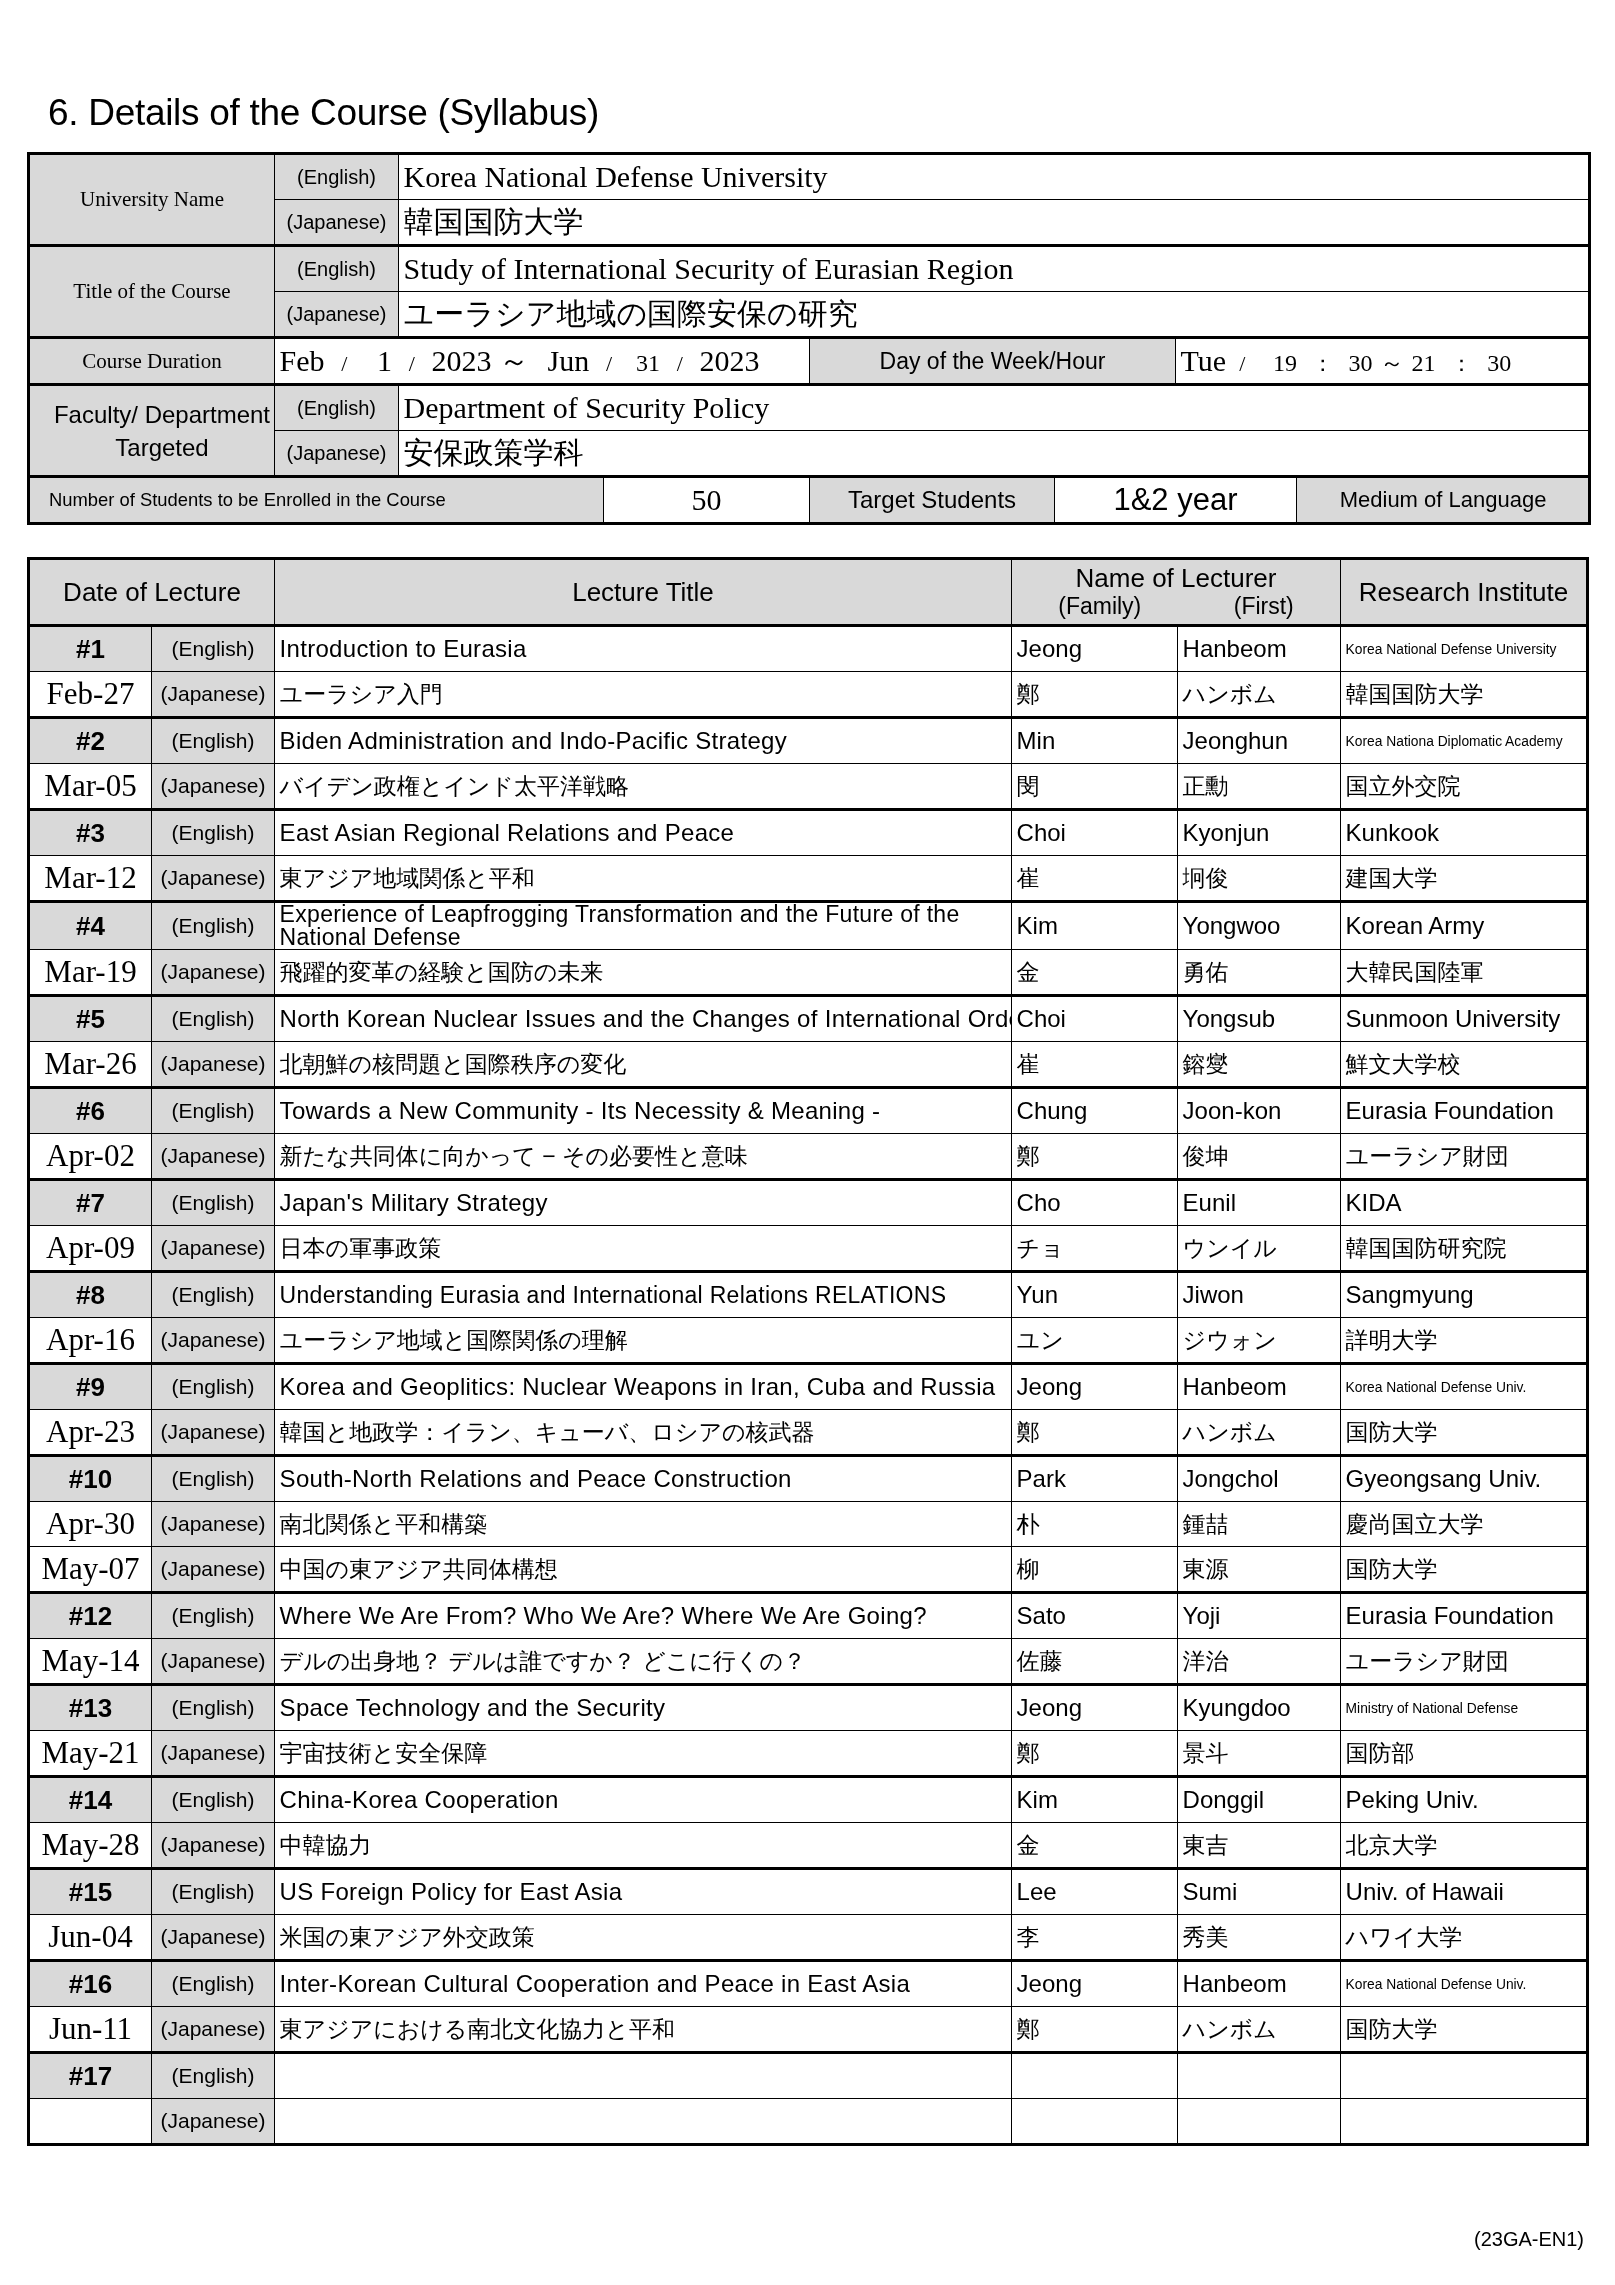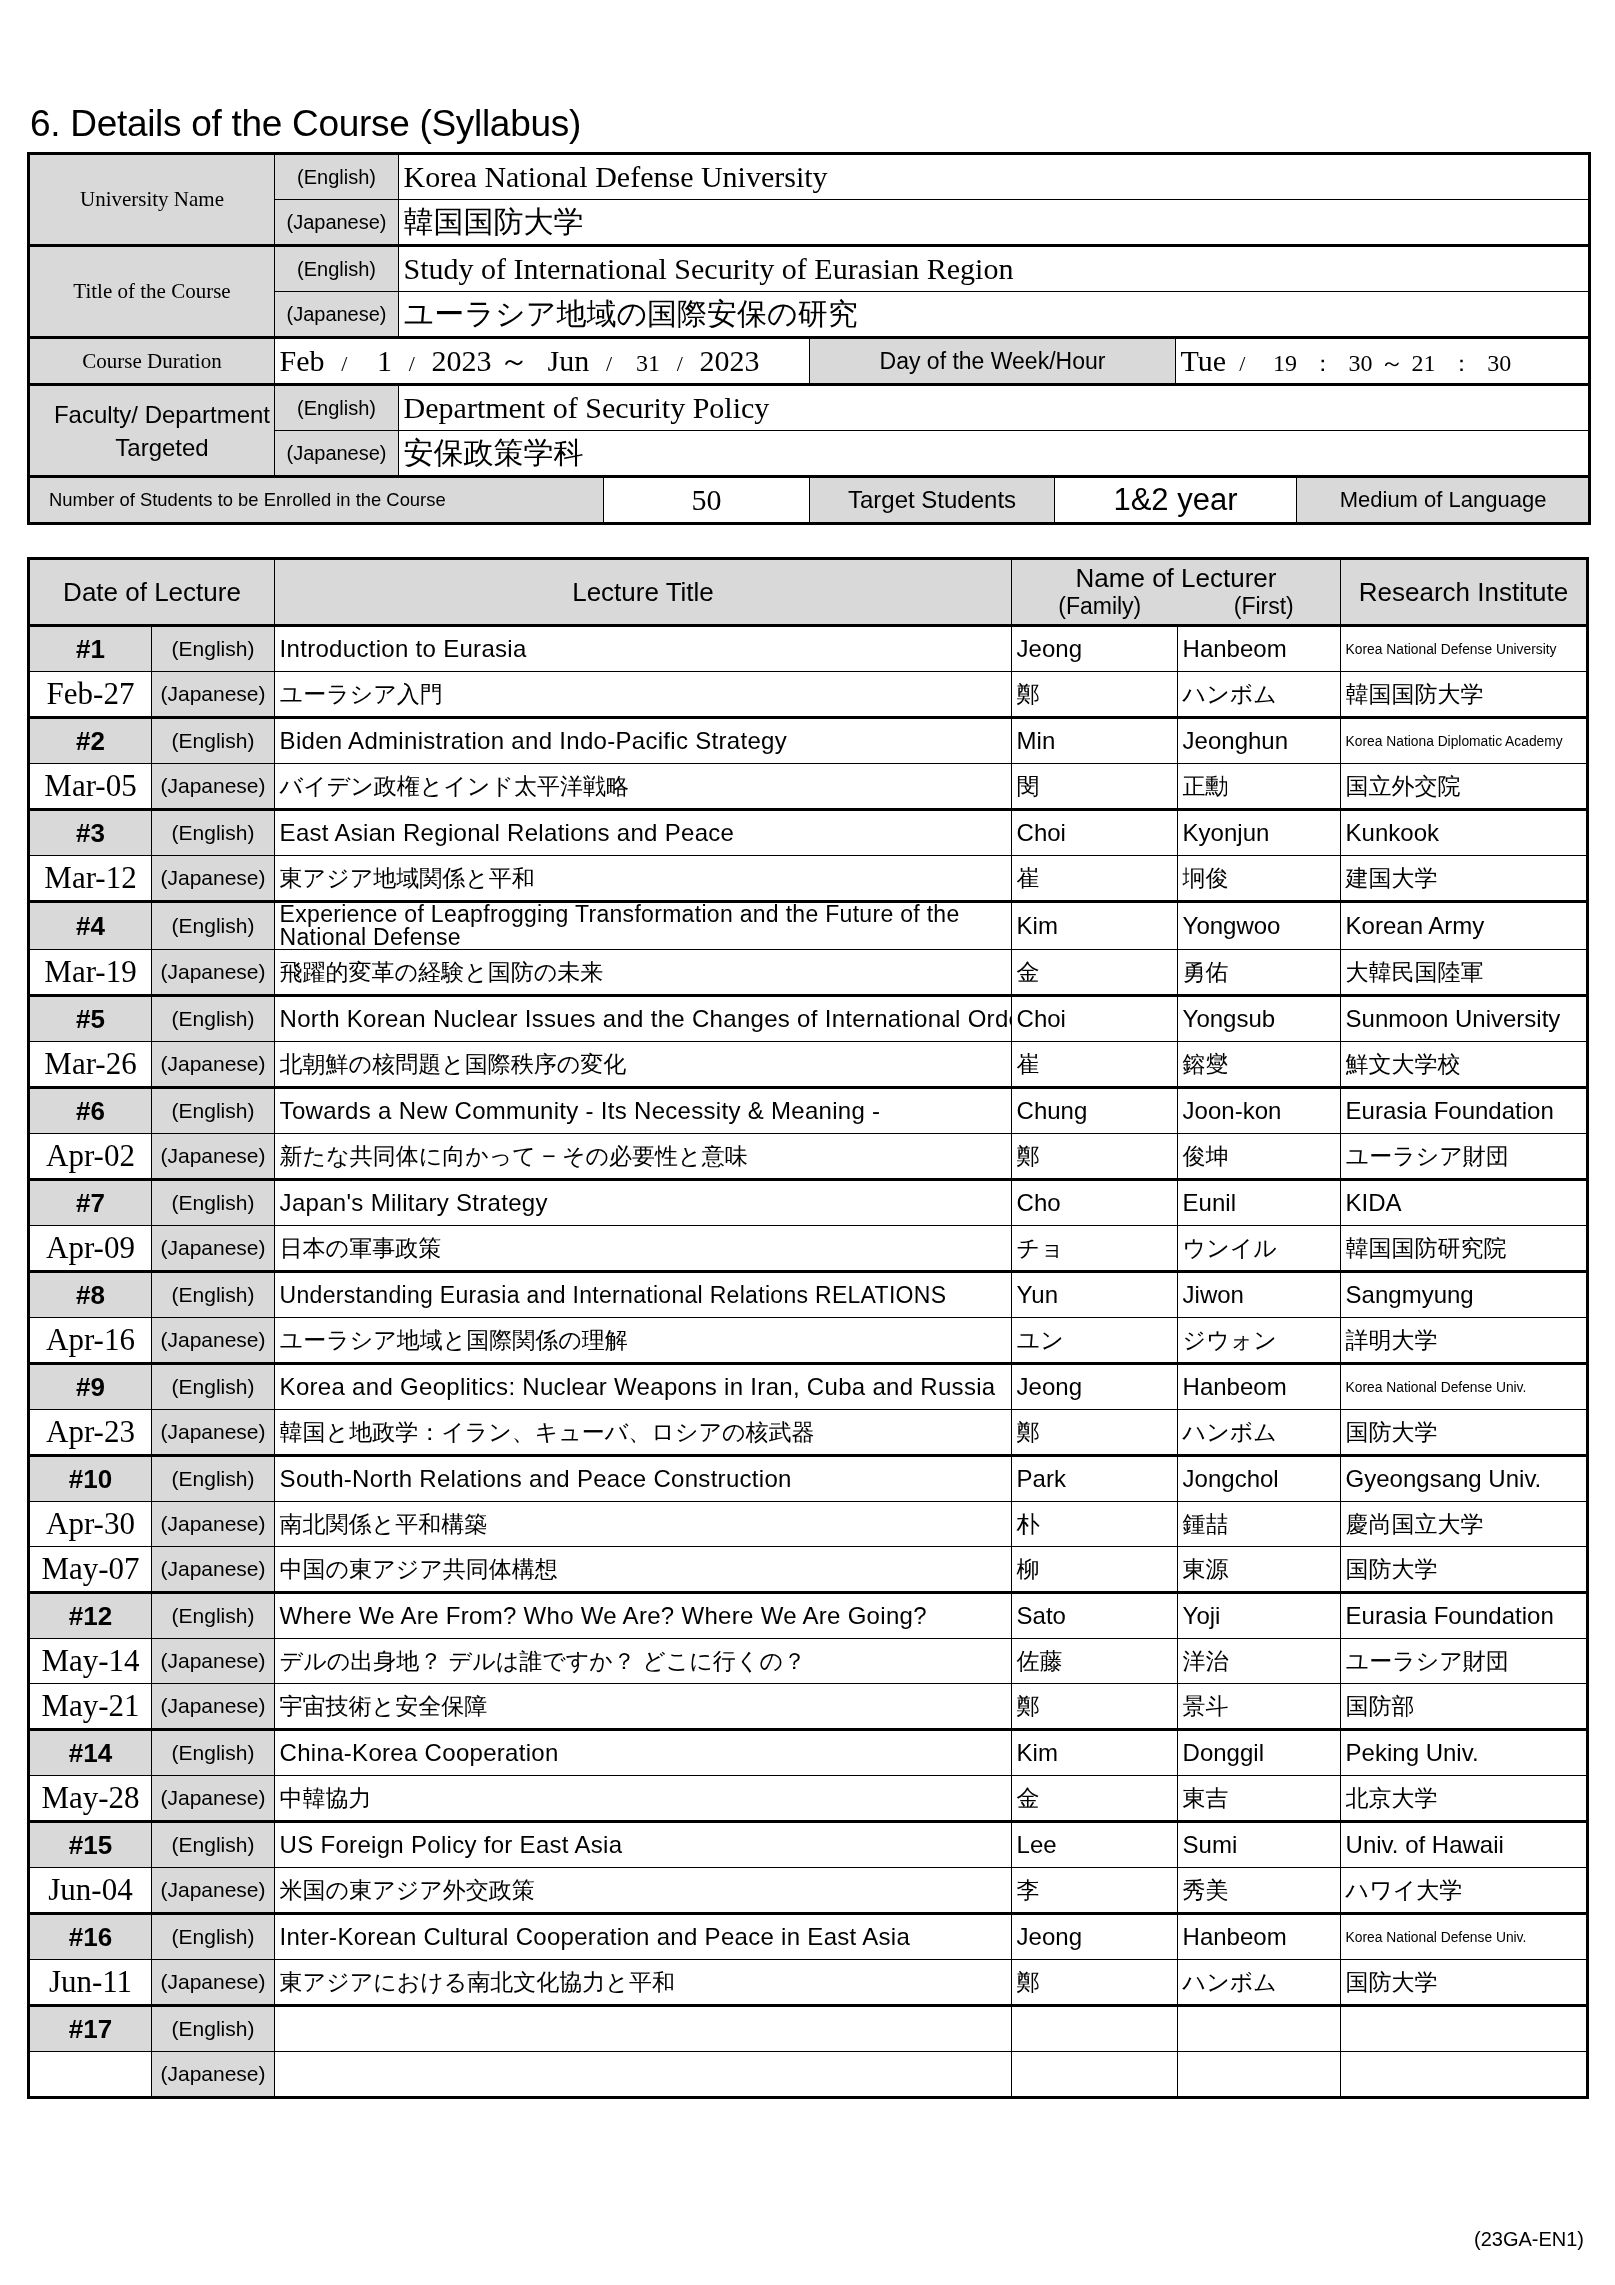--- a/index.html
+++ b/index.html
@@ -1,18 +1,18 @@
 <!DOCTYPE html>
 <html style="font-size:14.7px"><head>
 <meta charset="utf-8">
 <style>
   html, body { margin:0; padding:0; background:#ffffff; }
   body { width:1615px; height:2286px; position:relative; overflow:hidden;
          font-family:"Liberation Sans", "DejaVu Sans", sans-serif; color:#000; }
-  .page-title { position:absolute; left:30px; top:90px; font-size:37px; line-height:46px; letter-spacing:-0.3px;margin-top:11px; }
+  .page-title { position:absolute; left:48px; top:90px; font-size:37px; line-height:46px; letter-spacing:-0.3px; }
   table { border-collapse:collapse; position:absolute; table-layout:fixed; }
   td, th { border:1.4px solid #000; padding:0; overflow:hidden; white-space:nowrap; vertical-align:middle; }
   .gray { background:#d9d9d9; }
   .c { text-align:center; }
   .l { text-align:left; padding-left:4.6px; }
   .serif { font-family:"Liberation Serif", "DejaVu Serif", serif; }
   .thick-top td, .thick-top th { border-top:3.7px solid #000; }
 
   
   #info { left:27px; top:152px; width:1560px; border:3.7px solid #000; }
@@ -325,20 +325,28 @@
         <td class="l">Eurasia Foundation</td>
       </tr>
       <tr>
         <td class="c serif date">May-14</td>
         <td class="gray c lang">(Japanese)</td>
         <td class="l ja">デルの出身地？ デルは誰ですか？ どこに行くの？</td>
         <td class="l ja">佐藤</td>
         <td class="l ja">洋治</td>
         <td class="l ja">ユーラシア財団</td>
       </tr>
+      <tr class="thick-top">
+        <td class="gray c num">#13</td>
+        <td class="gray c lang">(English)</td>
+        <td class="l title-en">Space Technology and the Security</td>
+        <td class="l">Jeong</td>
+        <td class="l">Kyungdoo</td>
+        <td class="l tiny">Ministry of National Defense</td>
+      </tr>
       <tr>
         <td class="c serif date">May-21</td>
         <td class="gray c lang">(Japanese)</td>
         <td class="l ja">宇宙技術と安全保障</td>
         <td class="l ja">鄭</td>
         <td class="l ja">景斗</td>
         <td class="l ja">国防部</td>
       </tr>
       <tr class="thick-top">
         <td class="gray c num">#14</td>

